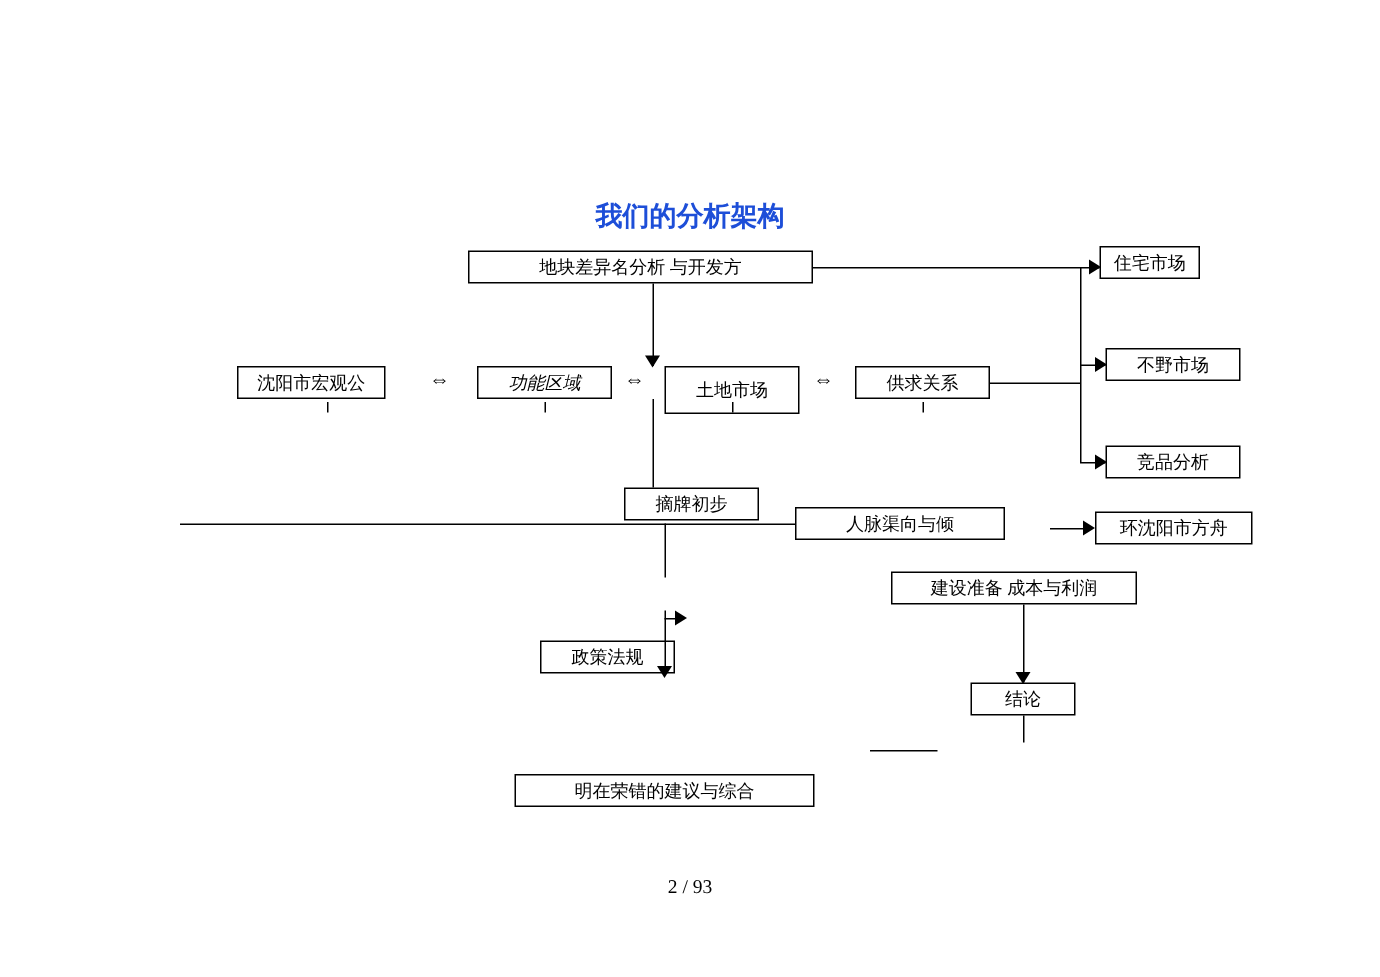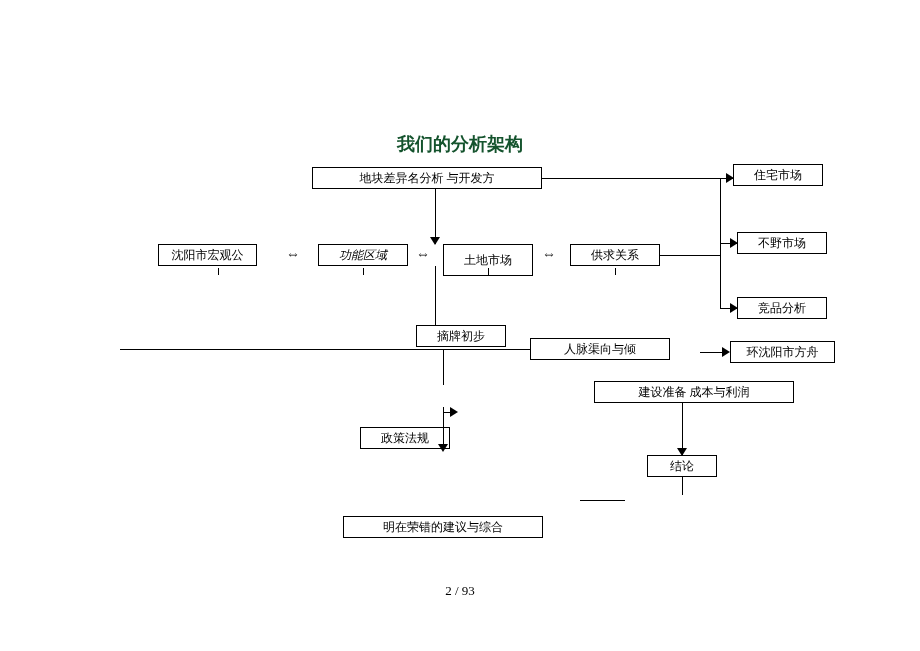--- a/index.html
+++ b/index.html
@@ -14,21 +14,21 @@
       overflow: hidden;
     }
     .title {
       position: absolute;
       top: 132px;
       left: 0;
       width: 920px;
       text-align: center;
       font-size: 18px;
       font-weight: bold;
-      color: #14532d;
+      color: #1d4ed8;
     }
     .box {
       position: absolute;
       border: 1px solid #000;
       background: #fff;
       font-size: 12px;
       color: #000;
       display: flex;
       align-items: center;
       justify-content: center;
@@ -81,35 +81,35 @@
       height: 7px;
       border-left: 1px solid #000;
     }
   </style>
 </head>
 <body>
 
 <div class="title">我们的分析架构</div>
 
 <div class="box" style="left:312px; top:167px; width:230px; height:22px;">地块差异名分析    与开发方</div>
-<div class="box" style="left:733px; top:164px; width:90px; height:22px;">住宅市场</div>
+<div class="box" style="left:733px; top:164px; width:67px; height:22px;">住宅市场</div>
 
 <div class="box" style="left:158px; top:244px; width:99px; height:22px;">沈阳市宏观公</div>
 <div class="box" style="left:318px; top:244px; width:90px; height:22px;font-style:italic;">功能区域</div>
 <div class="box" style="left:443px; top:244px; width:90px; height:32px;">土地市场</div>
 <div class="box" style="left:570px; top:244px; width:90px; height:22px;">供求关系</div>
 <div class="box" style="left:737px; top:232px; width:90px; height:22px;">不野市场</div>
 <div class="box" style="left:737px; top:297px; width:90px; height:22px;text-align:right;">竞品分析</div>
 
 <div class="box" style="left:416px; top:325px; width:90px; height:22px;">摘牌初步</div>
 <div class="box" style="left:530px; top:338px; width:140px; height:22px;">人脉渠向与倾</div>
 <div class="box" style="left:730px; top:341px; width:105px; height:22px;">环沈阳市方舟</div>
 
 <div class="box" style="left:360px; top:385px; width:90px; height:22px;margin-top:42px;">政策法规</div>
-<div class="box" style="left:594px; top:381px; width:200px; height:22px;">建设准备    成本与利润</div>
+<div class="box" style="left:594px; top:381px; width:164px; height:22px;">建设准备    成本与利润</div>
 
 <div class="box" style="left:647px; top:455px; width:70px; height:22px;">结论</div>
 
 <div class="box" style="left:343px; top:516px; width:200px; height:22px;">明在荣错的建议与综合</div>
 
 <div class="vline" style="left:435px; top:189px; height:55px;"></div>
 <div class="arrow-down" style="left:430px; top:237px;"></div>
 
 <div class="hline" style="left:542px; top:178px; width:178px;"></div>
 

